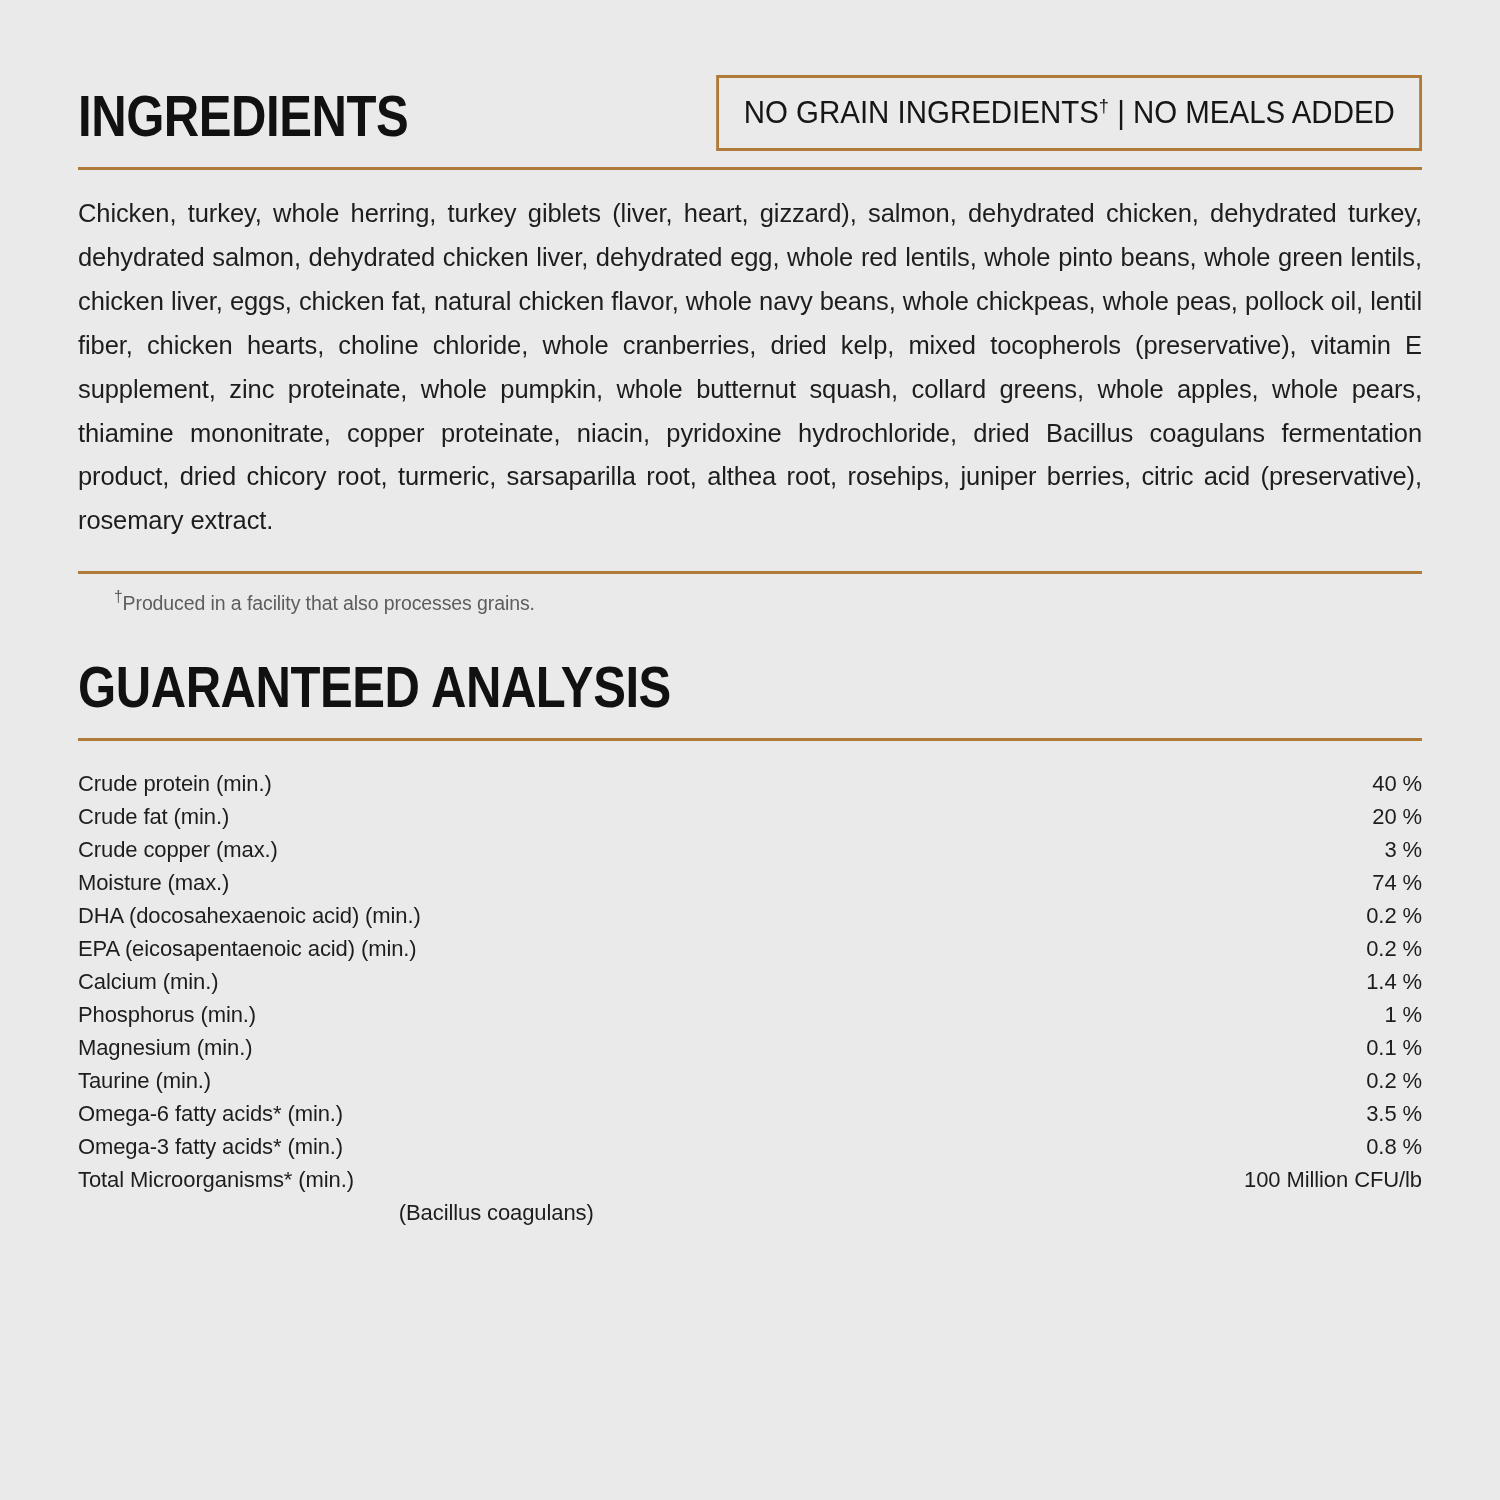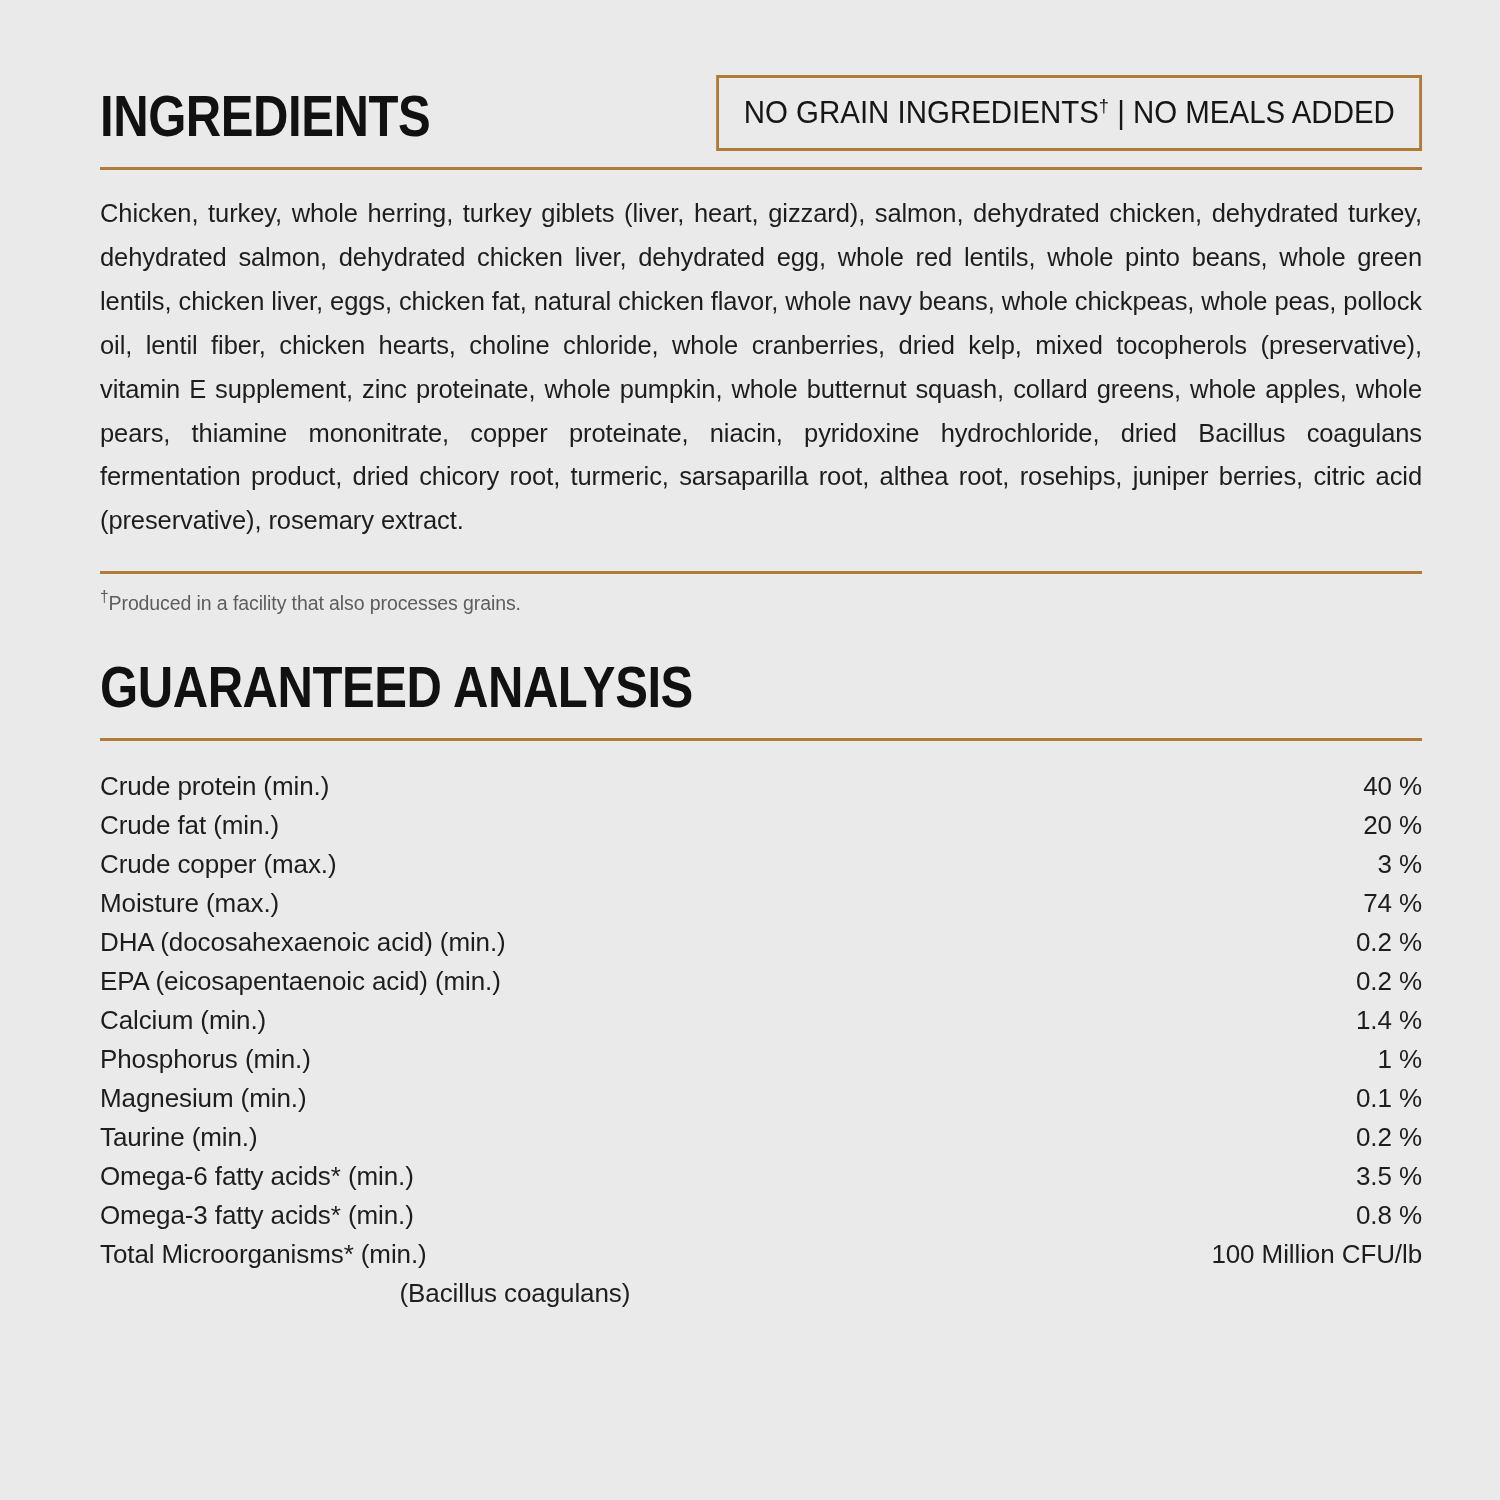--- a/index.html
+++ b/index.html
@@ -13,21 +13,21 @@
     font-family: "Liberation Sans", sans-serif;
     color: #1a1a1a;
     -webkit-font-smoothing: antialiased;
   }
 
   .page {
     position: relative;
     width: 1500px;
     height: 1452px;
     box-sizing: border-box;
-    padding: 75px 78px 0 100px;
+    padding: 75px 78px 0 78px;
   }
 
   
   .ing-header {
     display: flex;
     align-items: flex-end;
     justify-content: space-between;
     gap: 30px;
   }
 
@@ -83,20 +83,21 @@
     background: #b07a38;
     width: 100%;
     margin-top: 28px;
   }
 
   .footnote {
     margin-top: 14px;
     font-size: 19.5px;
     color: #5d5d5d;
     letter-spacing: -0.1px;
+    margin-left: 36px;
   }
   .footnote sup {
     font-size: 0.8em;
     vertical-align: super;
   }
 
   
   .ga-title {
     margin-top: 44px;
     font-weight: bold;
@@ -114,21 +115,21 @@
     width: 100%;
     margin-top: 22px;
   }
 
   .ga-table {
     margin-top: 26px;
     width: 100%;
     border-collapse: collapse;
   }
   .ga-table td {
-    font-size: 26px;
+    font-size: 22px;
     line-height: 1.50;
     color: #1d1d1d;
     padding: 0;
     letter-spacing: -0.1px;
     vertical-align: top;
     margin-left: 36px;
   }
   .ga-table td.value {
     text-align: right;
     white-space: nowrap;

